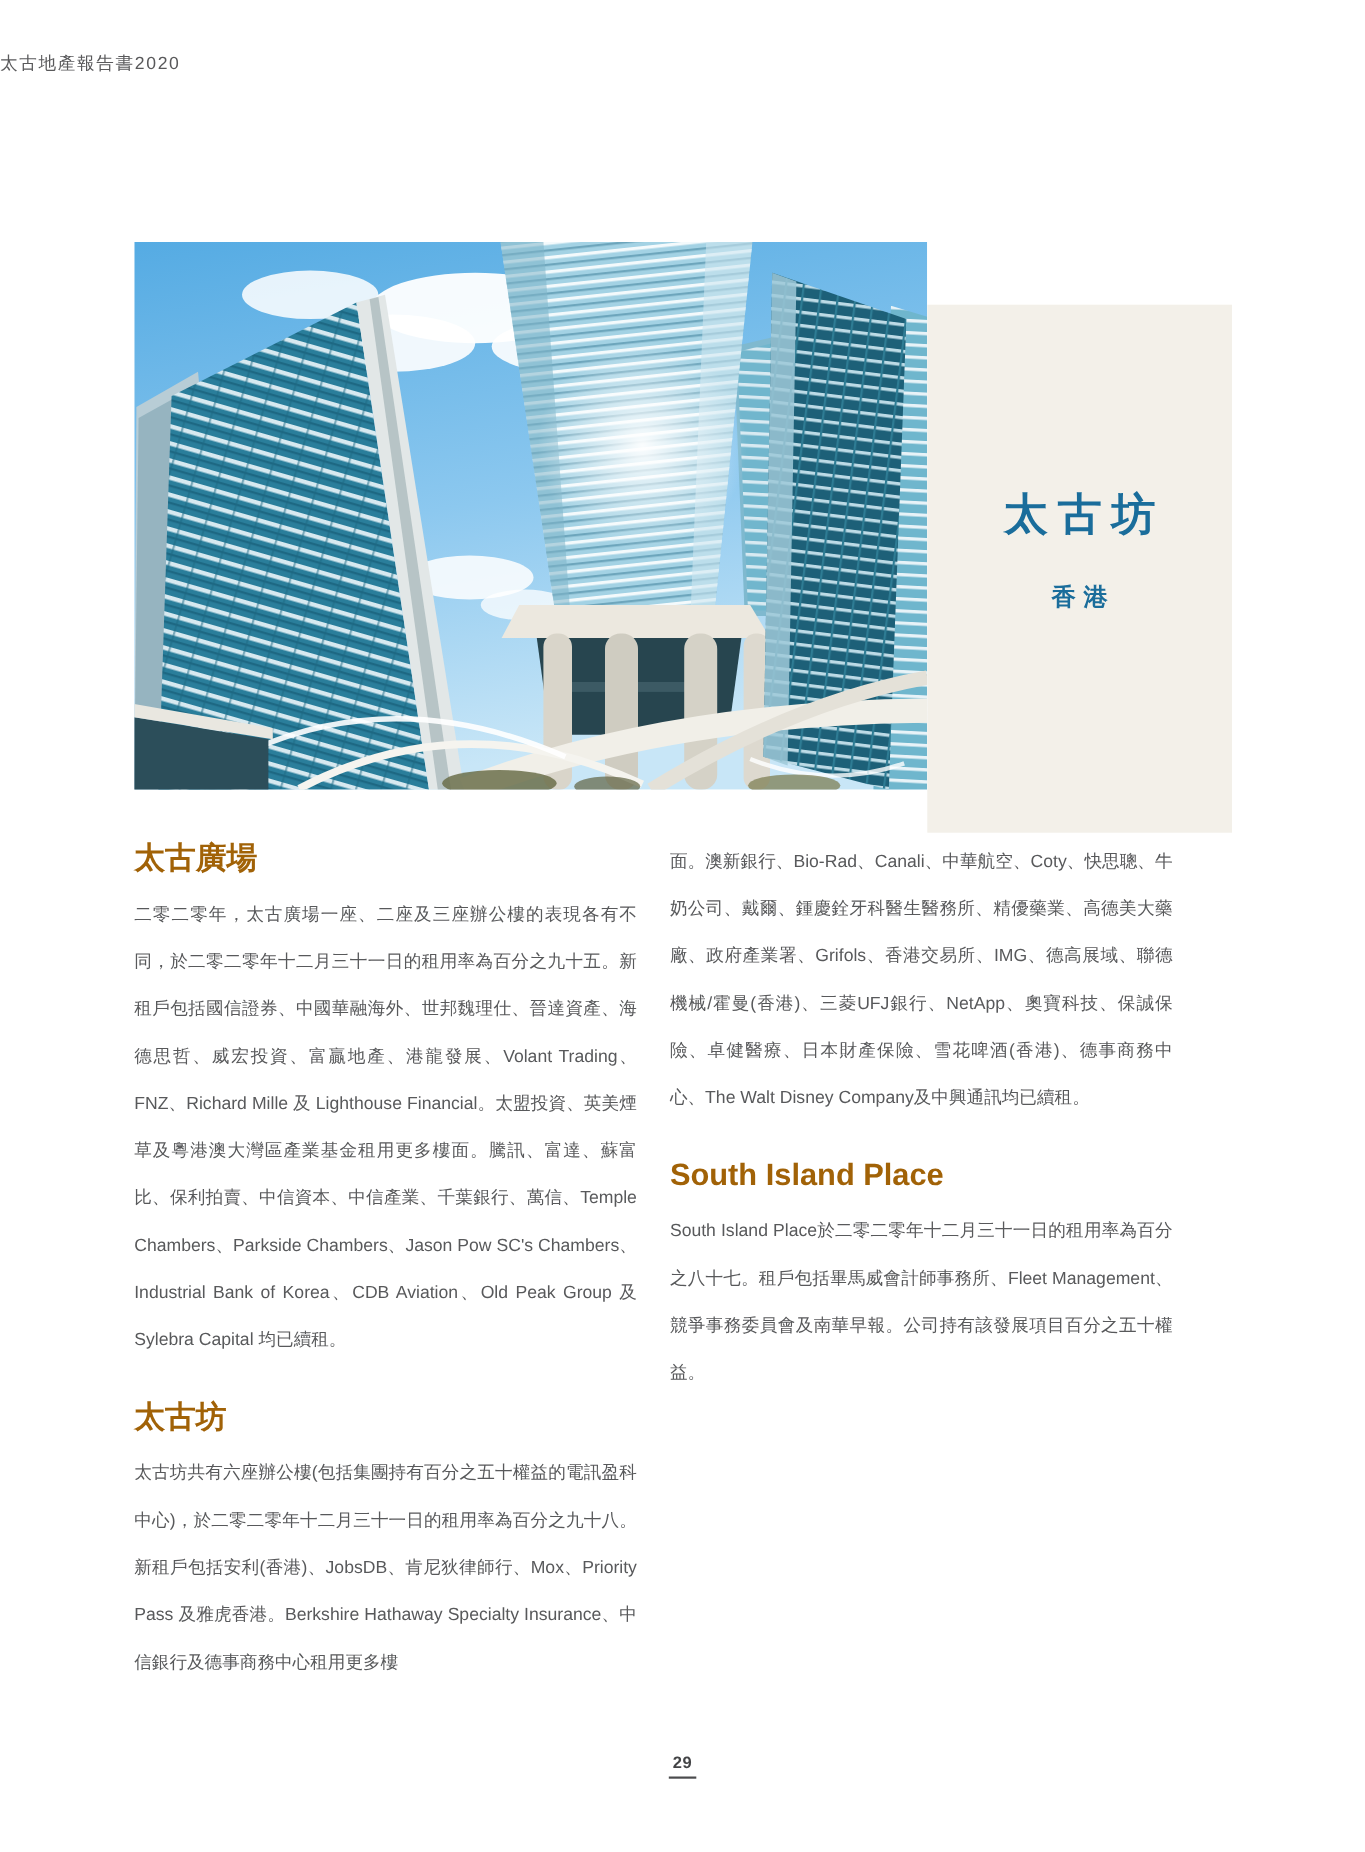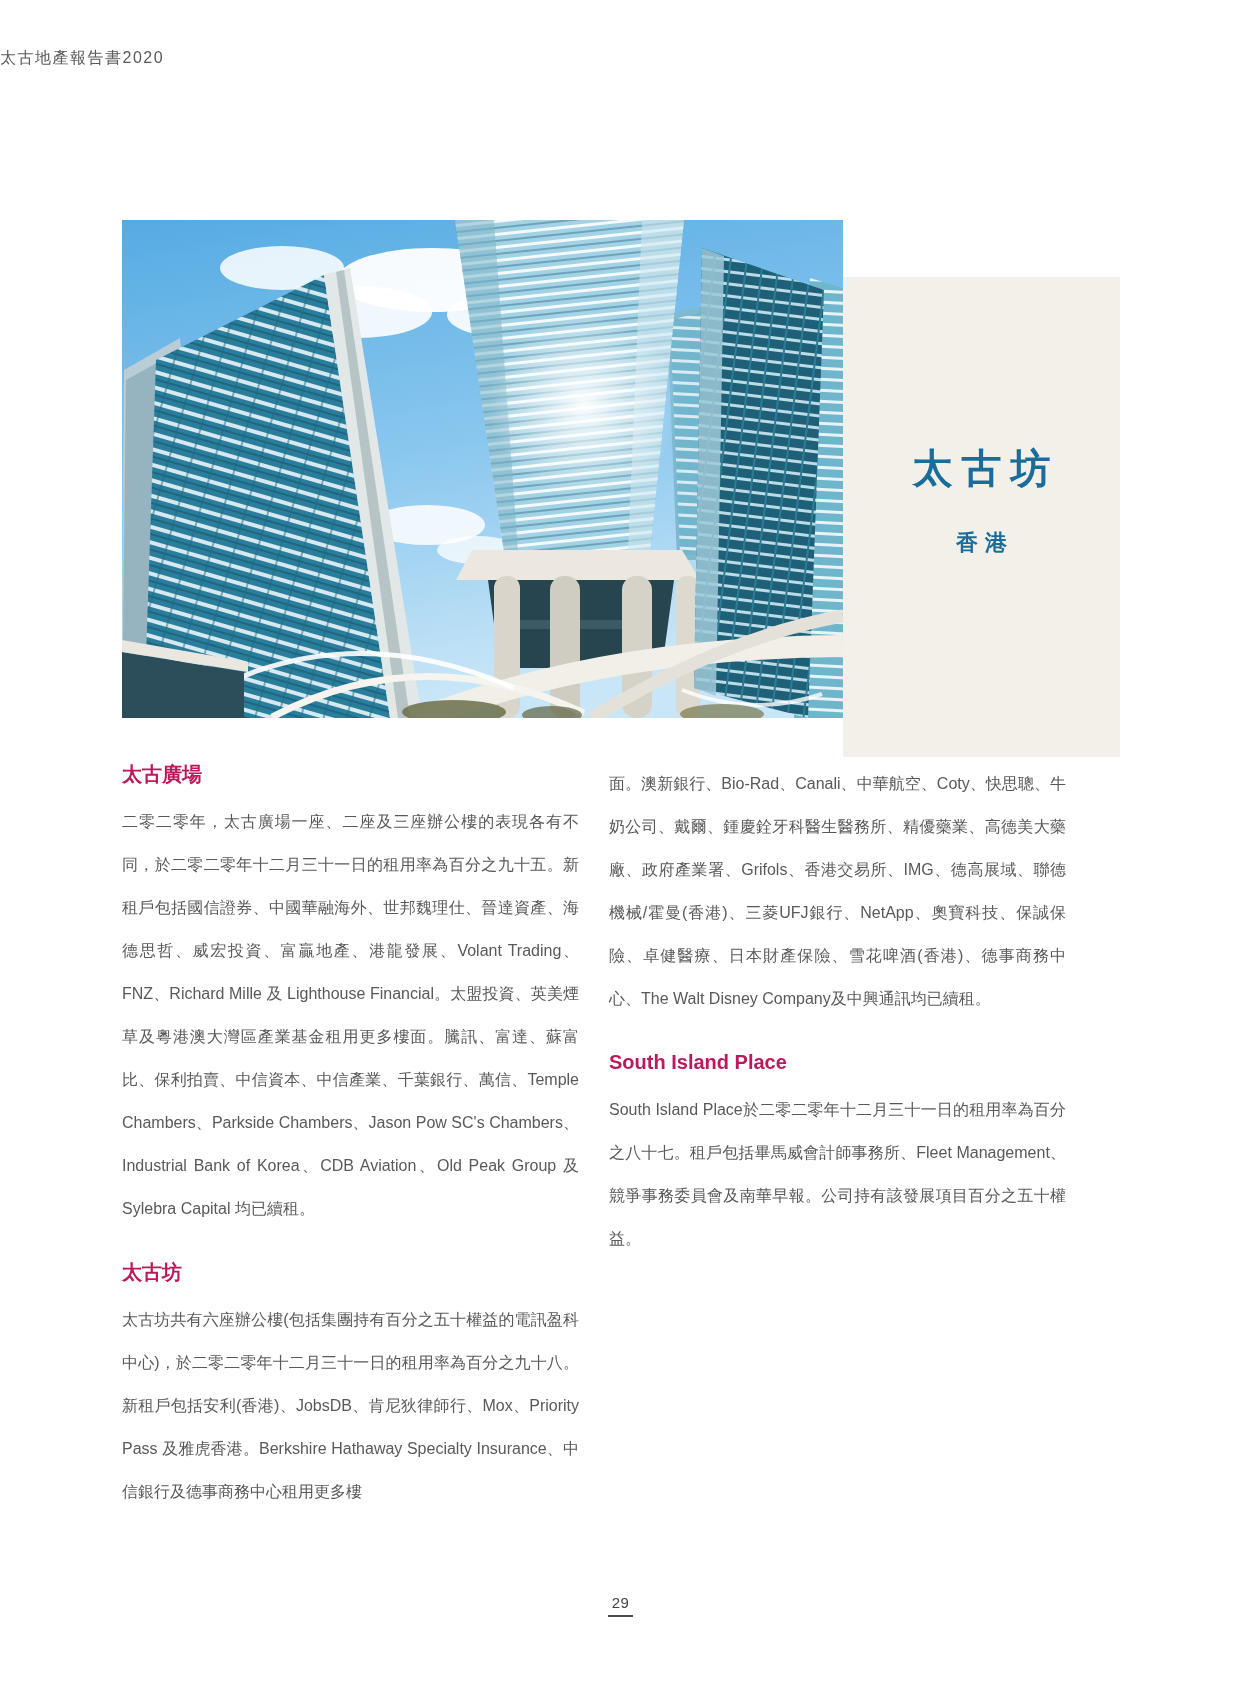--- a/index.html
+++ b/index.html
@@ -27,33 +27,33 @@
   }
   .panel-subtitle{
     color:#1a6d9b;font-weight:bold;font-size:22px;letter-spacing:7px;text-indent:7px;
     margin-top:28px;text-align:center;
   }
   .col{position:absolute;top:762px;width:457px;}
   .col-left{left:122px;}
   .col-right{left:609px;}
   .section + .section{margin-top:30px;}
   h3.section-heading{
-    margin:0 0 13px 0;color:#be185d;font-size:20px;font-weight:bold;line-height:1.25;
+    margin:0 0 13px 0;color:#a16207;font-size:28px;font-weight:bold;line-height:1.25;
   }
   h3.section-heading:empty{display:none;}
   p.body{
     margin:0;color:#58595b;font-size:16px;line-height:43px;
     text-align:justify;word-break:break-word;
   }
   p.body + p.body{margin-top:21px;}
   .page-number-wrap{
     position:absolute;top:1594px;left:0;width:100%;text-align:center;
   }
   .page-number{
-    display:inline-block;font-size:15px;font-weight:normal;color:#434446;
+    display:inline-block;font-size:15px;font-weight:bold;color:#434446;
     border-bottom:2px solid #4a4b4d;padding:0 4px 4px 4px;letter-spacing:0.5px;
   }
 </style>
 </head>
 <body>
 
 <div class="report-header">太古地產報告書2020</div>
 
 <div class="hero-photo">
   <svg width="721" height="498" viewBox="0 0 721 498" preserveAspectRatio="none">

